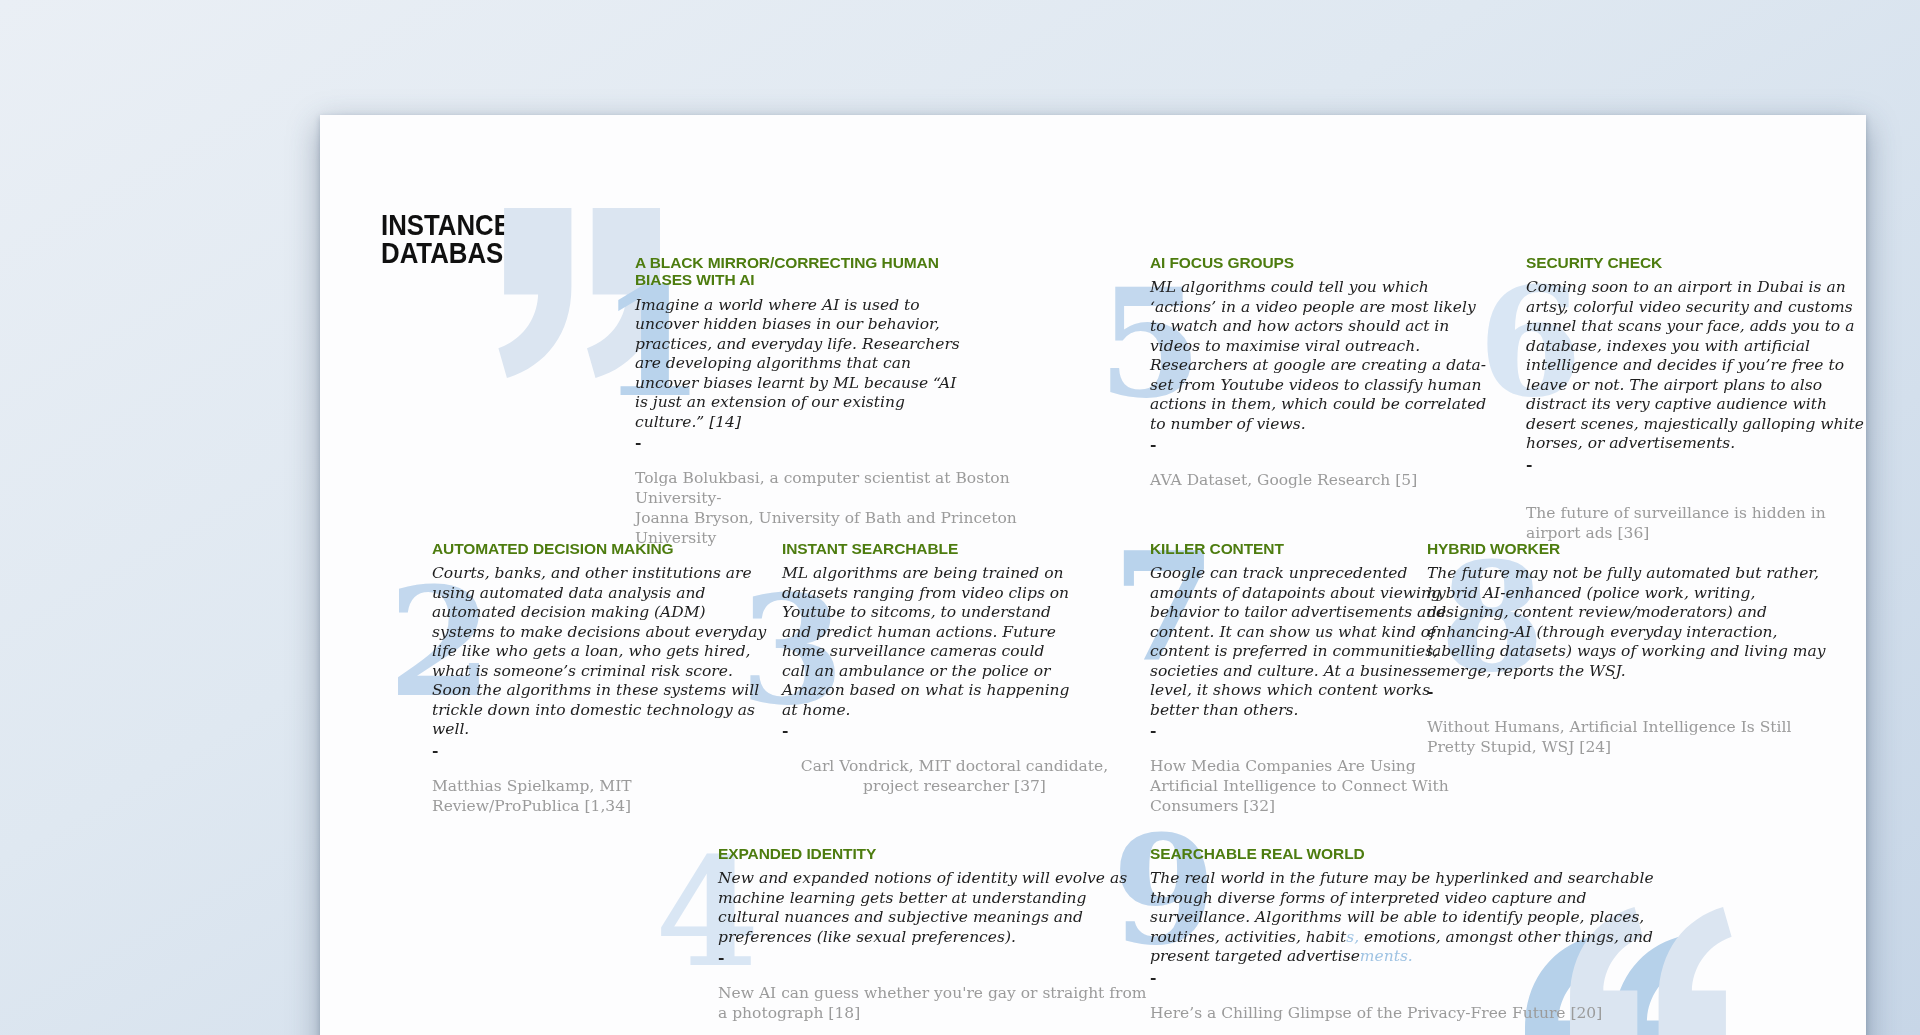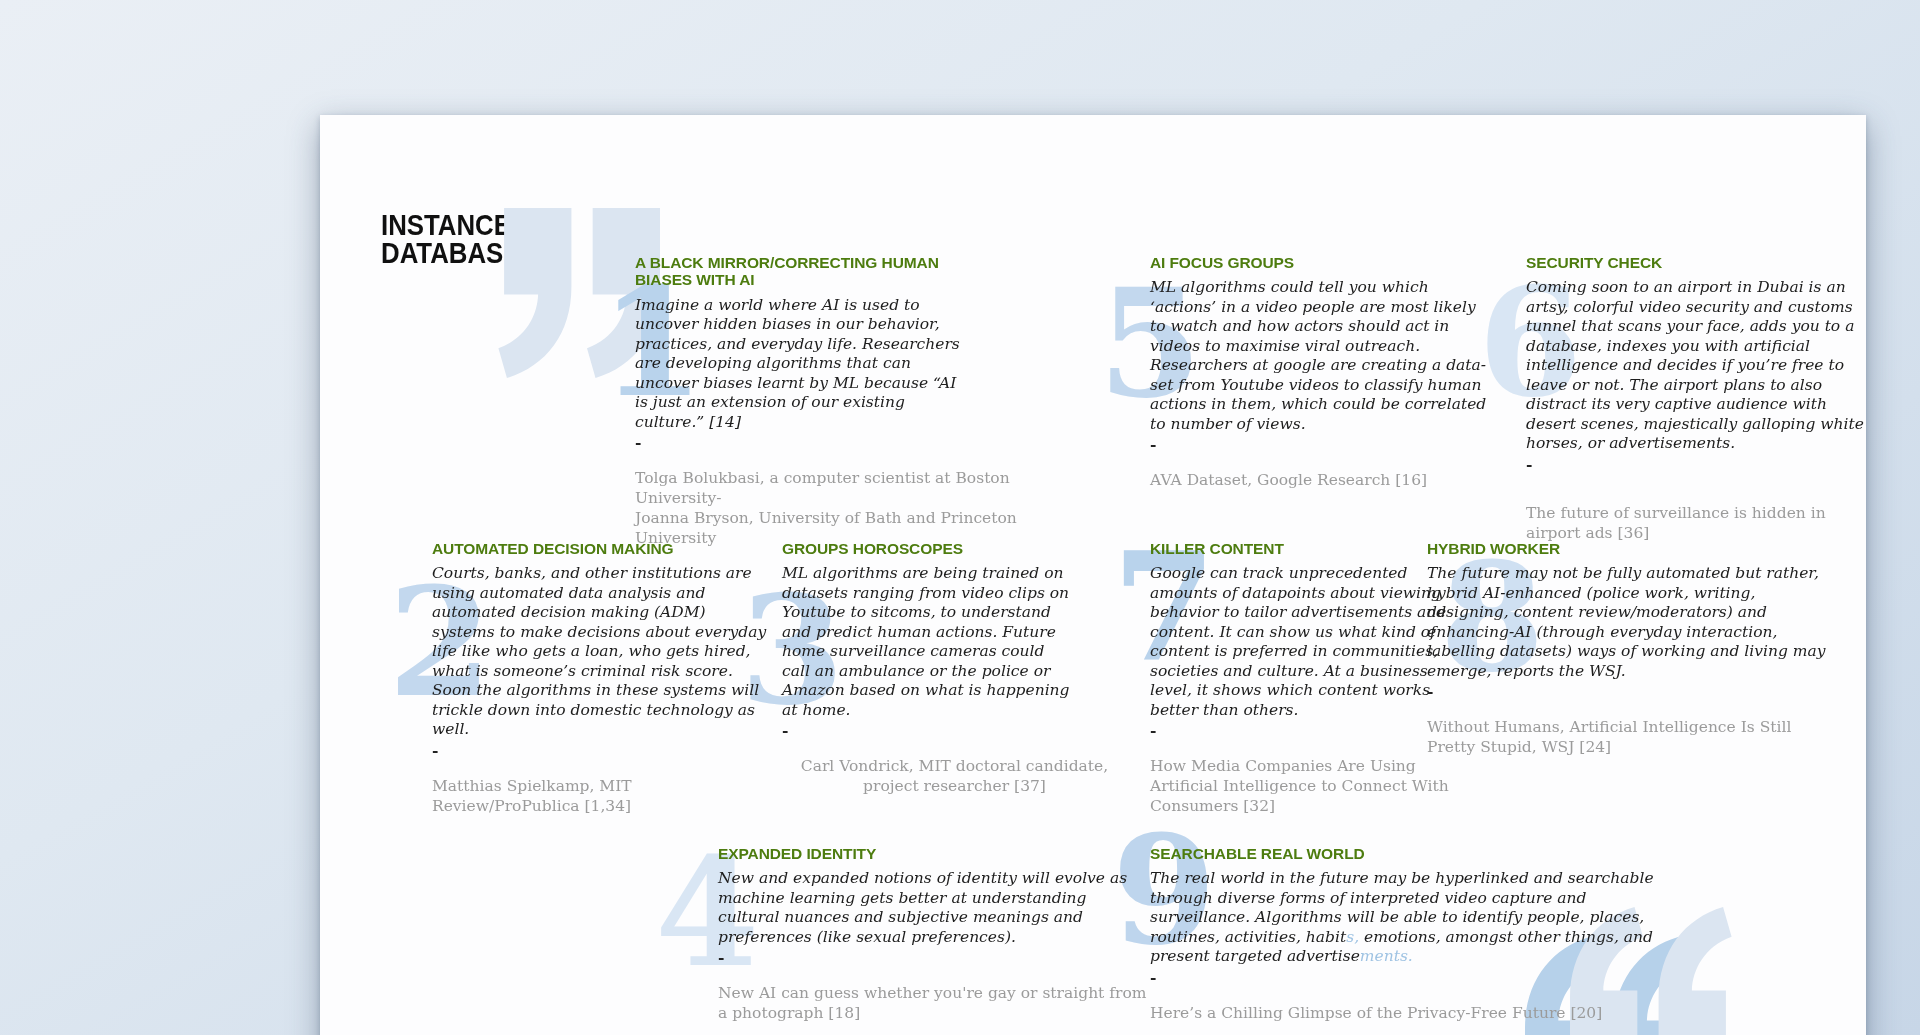--- a/index.html
+++ b/index.html
@@ -127,39 +127,39 @@
     <div class="attr">
       <div>Tolga Bolukbasi, a computer scientist at Boston University-</div>
       <div>Joanna Bryson, University of Bath and Princeton University</div>
     </div>
   </div>
 
   <div class="sec sec-5">
     <h3>AI FOCUS GROUPS</h3>
     <p class="body">ML algorithms could tell you which ‘actions’ in a video people are most likely to watch and how actors should act in videos to maximise viral outreach. Researchers at google are creating a data-set from Youtube videos to classify human actions in them, which could be correlated to number of views.</p>
     <div class="dash">-</div>
-    <div class="attr">AVA Dataset, Google Research [16]</div>
+    <div class="attr">AVA Dataset, Google Research [5]</div>
   </div>
 
   <div class="sec sec-6">
     <h3>SECURITY CHECK</h3>
     <p class="body">Coming soon to an airport in Dubai is an artsy, colorful video security and customs tunnel that scans your face, adds you to a database, indexes you with artificial intelligence and decides if you’re free to leave or not. The airport plans to also distract its very captive audience with desert scenes, majestically galloping white horses, or  advertisements.</p>
     <div class="dash">-</div>
     <div class="attr">The future of surveillance is hidden in airport ads [36]</div>
   </div>
 
   <div class="sec sec-2">
     <h3>AUTOMATED DECISION MAKING</h3>
     <p class="body">Courts, banks, and other institutions are using automated data analysis and automated decision making (ADM) systems to make decisions about everyday life like who gets a loan, who gets hired, what is someone’s criminal risk score. Soon the algorithms in these systems will trickle down into domestic technology as well.</p>
     <div class="dash">-</div>
     <div class="attr">Matthias Spielkamp, MIT Review/ProPublica [1,34]</div>
   </div>
 
   <div class="sec sec-3">
-    <h3>GROUPS HOROSCOPES</h3>
+    <h3>INSTANT SEARCHABLE</h3>
     <p class="body">ML algorithms are being trained on datasets ranging from video clips on Youtube to sitcoms, to understand and predict human actions. Future home surveillance cameras could call an ambulance or the police or Amazon based on what is happening at home.</p>
     <div class="dash">-</div>
     <div class="attr">Carl Vondrick, MIT doctoral candidate, project researcher [37]</div>
   </div>
 
   <div class="sec sec-7">
     <h3>KILLER CONTENT</h3>
     <p class="body">Google can track unprecedented amounts of datapoints about viewing behavior to tailor advertisements and content. It can show us what kind of content is preferred in communities, societies and culture. At a business level, it shows which content works better than others.</p>
     <div class="dash">-</div>
     <div class="attr">How Media Companies Are Using Artificial Intelligence to Connect With Consumers [32]</div>

